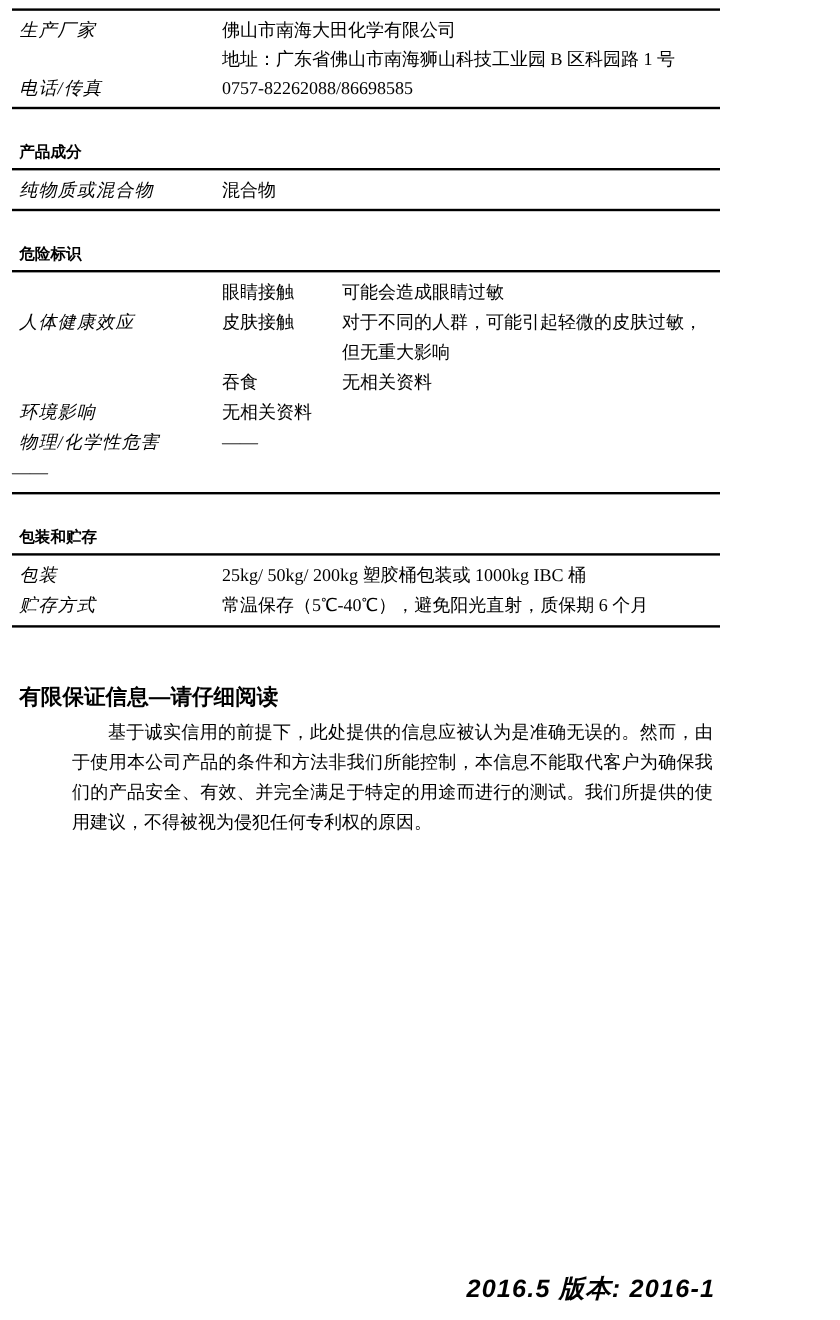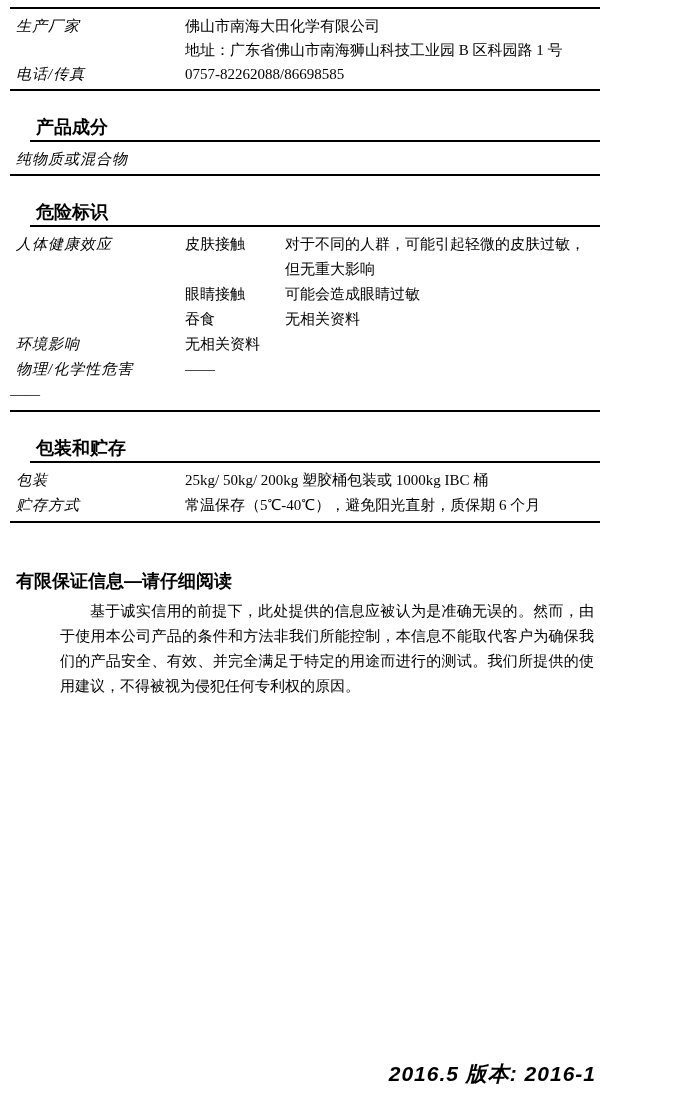--- a/index.html
+++ b/index.html
@@ -30,25 +30,24 @@
   
   .sec-top-table {
     border-top:2.5px solid #000;
     border-bottom:2.5px solid #000;
     padding:5px 0 3px 0;
   }
   .section { margin-top:26px; }
   .section-title {
     font-family:"Liberation Sans", sans-serif;
     font-weight:bold;
-    font-size:18px;
+    font-size:13px;
     line-height:20px;
     padding:0 0 3px 6px;
     border-bottom:2.5px solid #000;
-    margin-left:20px;
   }
   .section-body {
     border-bottom:2.5px solid #000;
     padding:5px 0 3px 0;
   }
 
   .warranty { margin-top:48px; }
   .warranty-title {
     font-family:"Liberation Sans", sans-serif;
     font-weight:bold;
@@ -95,36 +94,37 @@
         <div class="cell label">电话/传真</div>
         <div class="cell value">0757-82262088/86698585</div>
       </div>
     </div>
 
     <div class="section">
       <div class="section-title">产品成分</div>
       <div class="section-body">
         <div class="row">
           <div class="cell label">纯物质或混合物</div>
+          <div class="cell value">混合物</div>
         </div>
       </div>
     </div>
 
     <div class="section">
       <div class="section-title">危险标识</div>
       <div class="section-body">
         <div class="row3">
+          <div class="cell label"></div>
+          <div class="cell value">眼睛接触</div>
+          <div class="cell value">可能会造成眼睛过敏</div>
+        </div>
+        <div class="row3">
           <div class="cell label">人体健康效应</div>
           <div class="cell value">皮肤接触</div>
           <div class="cell value">对于不同的人群，可能引起轻微的皮肤过敏，但无重大影响</div>
-        </div>
-        <div class="row3">
-          <div class="cell label"></div>
-          <div class="cell value">眼睛接触</div>
-          <div class="cell value">可能会造成眼睛过敏</div>
         </div>
         <div class="row3">
           <div class="cell label"></div>
           <div class="cell value">吞食</div>
           <div class="cell value">无相关资料</div>
         </div>
         <div class="row3">
           <div class="cell label">环境影响</div>
           <div class="cell value">无相关资料</div>
           <div class="cell value"></div>

